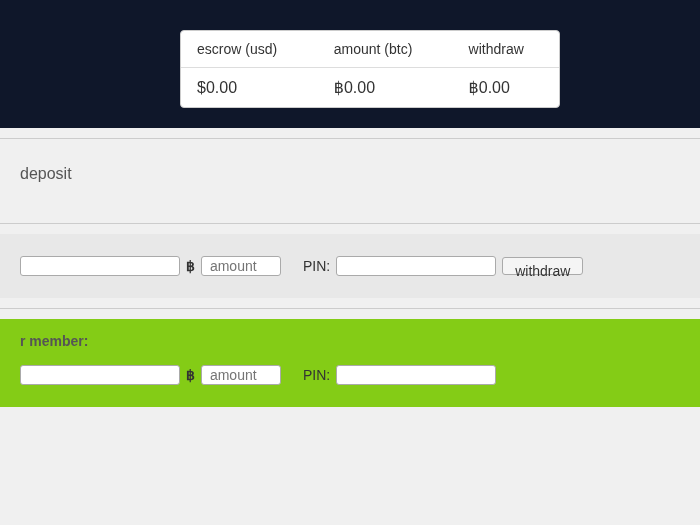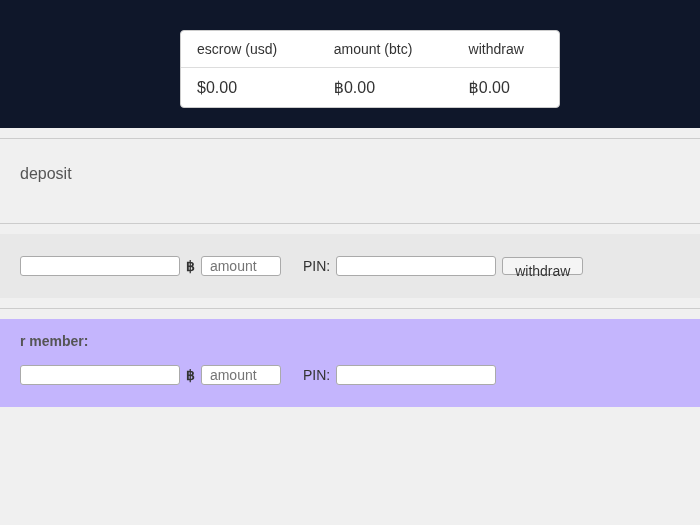--- a/index.html
+++ b/index.html
@@ -132,21 +132,21 @@
       background: #f5f5f5;
       border-radius: 3px;
       padding: 5px 12px;
       font-size: 14px;
       cursor: pointer;
       height: 18px;
       color: #333;
     }
 
     .send-section {
-      background: #c4b5fd;
+      background: #84cc16;
       padding: 14px 0;
     }
 
     .send-section .member-label-row {
       padding: 0 20px 8px 20px;
       font-size: 14px;
       color: #555;
       font-weight: bold;
     }
   </style>

